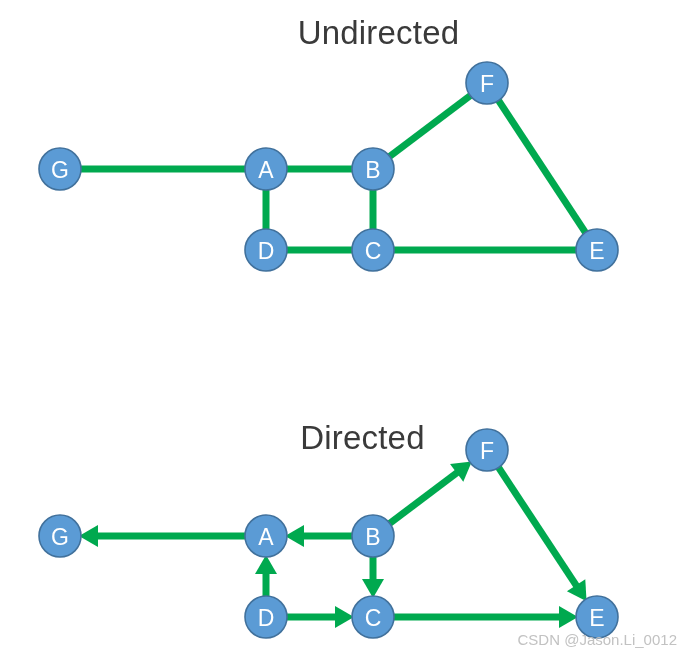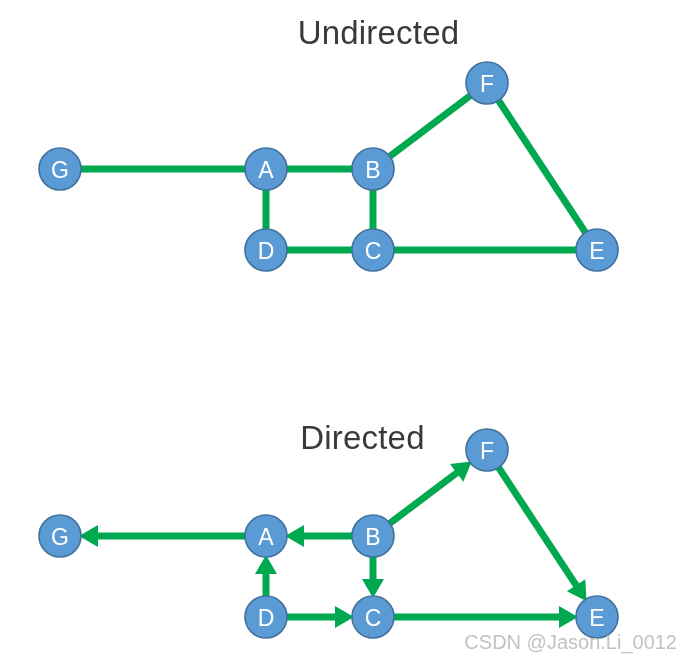--- a/index.html
+++ b/index.html
@@ -61,21 +61,21 @@
     stroke-linecap: butt;
     fill: none;
   }
   .arrow-head { fill: #00a94f; }
   #watermark {
     position: absolute;
     right: 8px;
     top: 631px;
     color: #c2c2c2;
     font-family: "Liberation Sans", sans-serif;
-    font-size: 20px;
+    font-size: 15px;
     white-space: nowrap;
   }
 </style>
 </head>
 <body>
 
 <div id="stage">
 
   <div class="graph-title" id="title-undirected">Undirected</div>
 

